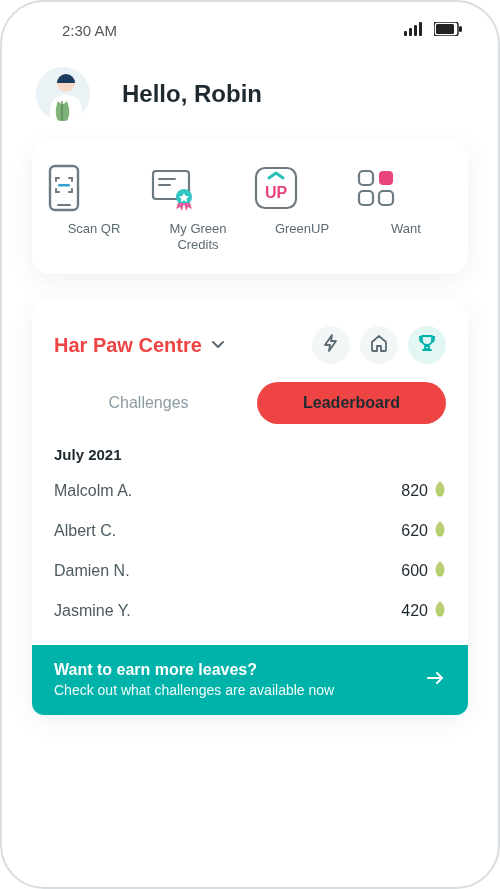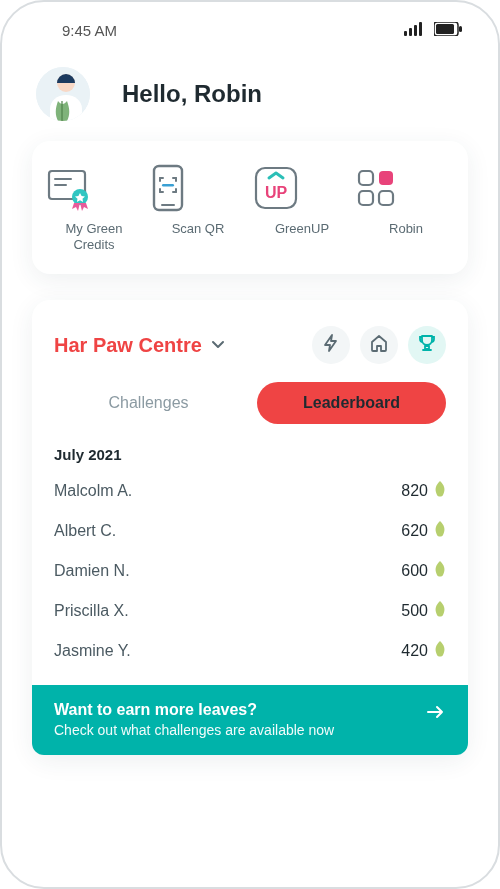--- a/index.html
+++ b/index.html
@@ -43,33 +43,33 @@
   .tabs { display:flex; padding:6px 22px 16px; gap:14px; }
   .tab { flex:1; text-align:center; padding:12px 6px; border-radius:999px; font-size:16px; color:#8b9aa2; cursor:pointer; }
   .tab.active { background:#ef4444; color:#1f2a30; font-weight:700; }
 
   .period { font-size:15px; font-weight:700; color:#1f2a30; padding:6px 22px 8px; }
   .lb-row { display:flex; align-items:center; padding:10px 22px; font-size:16px; color:#4b5a62; }
   .lb-row .score { margin-left:auto; font-weight:400; color:#1f2a30; display:flex; align-items:center; gap:6px; }
 
   .cta {
     margin-top:14px; background:#00b3aa; color:#fff; padding:16px 22px;
-    display:flex; align-items:flex-start; border-radius:0 0 12px 12px; cursor:pointer;
+    display:flex; align-items:center; border-radius:0 0 12px 12px; cursor:pointer;
   }
   .cta-text b { display:block; font-size:16px; font-weight:700; margin-bottom:2px; }
   .cta-text span { font-size:14px; opacity:.95; }
   .cta-arrow { margin-left:auto; }
 </style>
 </head>
 <body>
 
 <div class="phone">
 
   <div class="statusbar">
-    <span>9:45 AM</span>
+    <span>2:30 AM</span>
     <div class="status-icons">
       <span>
         <svg width="22" height="14" viewBox="0 0 22 14">
             <rect x="0" y="9" width="3" height="5" rx="1" fill="#222"></rect>
             <rect x="5" y="6" width="3" height="8" rx="1" fill="#222"></rect>
             <rect x="10" y="3" width="3" height="11" rx="1" fill="#222"></rect>
             <rect x="15" y="0" width="3" height="14" rx="1" fill="#222"></rect>
           </svg>
       </span>
       <span>
@@ -95,54 +95,54 @@
           <path d="M26 34v20" stroke="#4f824b" stroke-width="1.2"></path>
         </svg>
       </div>
       <div class="greet-text">Hello, Robin</div>
     </div>
 
     <div class="quick-card">
 
       <div class="qa">
         <div class="qa-icon">
-          <svg width="50" height="46" viewBox="0 0 50 46">
-              <rect x="5" y="6" width="36" height="28" rx="3" fill="none" stroke="#6d7a82" stroke-width="2.2"></rect>
-              <line x1="11" y1="14" x2="27" y2="14" stroke="#6d7a82" stroke-width="2" stroke-linecap="round"></line>
-              <line x1="11" y1="20" x2="22" y2="20" stroke="#6d7a82" stroke-width="2" stroke-linecap="round"></line>
-              <circle cx="36" cy="32" r="8" fill="#30c6c2"></circle>
-              <path d="M36 28l1.6 3 3.4.4-2.5 2.3.6 3.3-3.1-1.7-3.1 1.7.6-3.3-2.5-2.3 3.4-.4z" fill="#fff"></path>
-              <path d="M30 38l-2 6 4-2 2 4 2-8" fill="#e85b9a"></path>
-              <path d="M42 38l2 6-4-2-2 4-2-8" fill="#e85b9a"></path>
-            </svg>
-        </div>
-        <div class="qa-label">My Green Credits</div>
-      </div>
-
-      <div class="qa">
-        <div class="qa-icon">
           <svg width="40" height="48" viewBox="0 0 40 48">
               <rect x="6" y="2" width="28" height="44" rx="5" fill="none" stroke="#6d7a82" stroke-width="2.4"></rect>
               <rect x="13" y="40" width="14" height="2" rx="1" fill="#6d7a82"></rect>
               <path d="M12 14h3M28 14h-3M12 28h3M28 28h-3" stroke="#6d7a82" stroke-width="2" stroke-linecap="round"></path>
               <path d="M12 14v3M28 14v3M12 28v-3M28 28v-3" stroke="#6d7a82" stroke-width="2" stroke-linecap="round"></path>
               <rect x="14" y="20" width="12" height="2.4" rx="1.2" fill="url(#g1)"></rect>
               <defs>
                 <linearGradient id="g1" x1="14" x2="26" y1="0" y2="0">
                   <stop stop-color="#3aa0d4"></stop>
                   <stop offset="1" stop-color="#e85b9a"></stop>
                 </linearGradient>
               </defs>
             </svg>
         </div>
         <div class="qa-label">Scan QR</div>
       </div>
 
       <div class="qa">
         <div class="qa-icon">
+          <svg width="50" height="46" viewBox="0 0 50 46">
+              <rect x="5" y="6" width="36" height="28" rx="3" fill="none" stroke="#6d7a82" stroke-width="2.2"></rect>
+              <line x1="11" y1="14" x2="27" y2="14" stroke="#6d7a82" stroke-width="2" stroke-linecap="round"></line>
+              <line x1="11" y1="20" x2="22" y2="20" stroke="#6d7a82" stroke-width="2" stroke-linecap="round"></line>
+              <circle cx="36" cy="32" r="8" fill="#30c6c2"></circle>
+              <path d="M36 28l1.6 3 3.4.4-2.5 2.3.6 3.3-3.1-1.7-3.1 1.7.6-3.3-2.5-2.3 3.4-.4z" fill="#fff"></path>
+              <path d="M30 38l-2 6 4-2 2 4 2-8" fill="#e85b9a"></path>
+              <path d="M42 38l2 6-4-2-2 4-2-8" fill="#e85b9a"></path>
+            </svg>
+        </div>
+        <div class="qa-label">My Green Credits</div>
+      </div>
+
+      <div class="qa">
+        <div class="qa-icon">
           <svg width="48" height="48" viewBox="0 0 48 48">
               <rect x="4" y="4" width="40" height="40" rx="9" fill="none" stroke="#6d7a82" stroke-width="2.2"></rect>
               <path d="M17 14l7-5 7 5" fill="none" stroke="#2bbfb7" stroke-width="3" stroke-linecap="round" stroke-linejoin="round"></path>
               <text x="24" y="34" text-anchor="middle" font-family="Arial Black, Arial" font-size="16" font-weight="900" fill="#e8437a">UP</text>
             </svg>
         </div>
         <div class="qa-label">GreenUP</div>
       </div>
 
       <div class="qa">
@@ -153,21 +153,21 @@
               <rect x="3" y="23" width="14" height="14" rx="4" fill="none" stroke="#6d7a82" stroke-width="2.2"></rect>
               <rect x="23" y="23" width="14" height="14" rx="4" fill="none" stroke="#6d7a82" stroke-width="2.2"></rect>
               <defs>
                 <linearGradient id="g2" x1="23" y1="3" x2="37" y2="17">
                   <stop stop-color="#e8437a"></stop>
                   <stop offset="1" stop-color="#f07a9e"></stop>
                 </linearGradient>
               </defs>
             </svg>
         </div>
-        <div class="qa-label">Robin</div>
+        <div class="qa-label">Want</div>
       </div>
 
     </div>
 
     <div class="main-card">
 
       <div class="mc-header">
         <div class="centre-select">
           <span>Har Paw Centre</span>
           <span>
@@ -224,29 +224,20 @@
       <div class="lb-row">
         <span>Damien N.</span>
         <span class="score">
           <span>600</span>
           <span><svg width="12" height="16" viewBox="0 0 12 16">
                 <path d="M6 0C2 4 0 8 3 14c1 2 5 2 6 0 3-6 1-10-3-14z" fill="#b7cf6e"></path>
               </svg></span>
         </span>
       </div>
       <div class="lb-row">
-        <span>Priscilla X.</span>
-        <span class="score">
-          <span>500</span>
-          <span><svg width="12" height="16" viewBox="0 0 12 16">
-                <path d="M6 0C2 4 0 8 3 14c1 2 5 2 6 0 3-6 1-10-3-14z" fill="#b7cf6e"></path>
-              </svg></span>
-        </span>
-      </div>
-      <div class="lb-row">
         <span>Jasmine Y.</span>
         <span class="score">
           <span>420</span>
           <span><svg width="12" height="16" viewBox="0 0 12 16">
                 <path d="M6 0C2 4 0 8 3 14c1 2 5 2 6 0 3-6 1-10-3-14z" fill="#b7cf6e"></path>
               </svg></span>
         </span>
       </div>
 
       <div class="cta">

